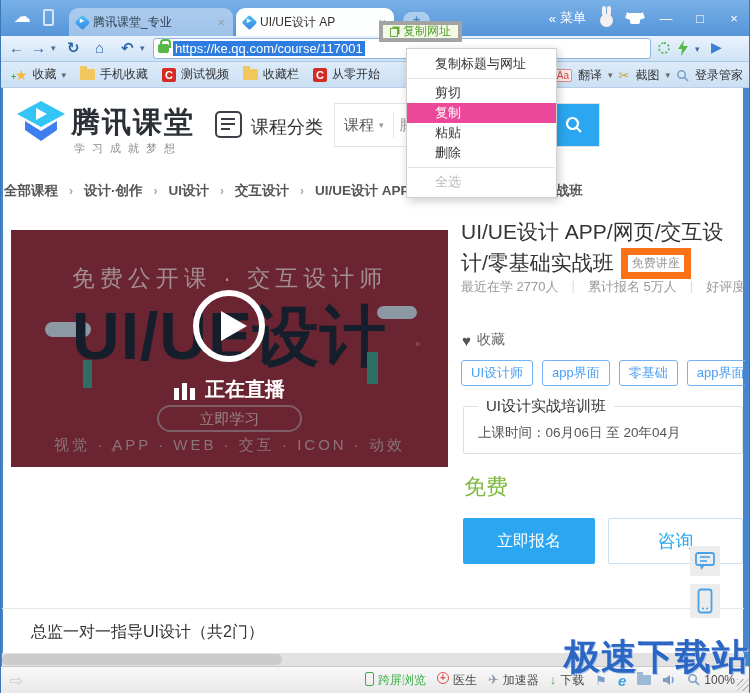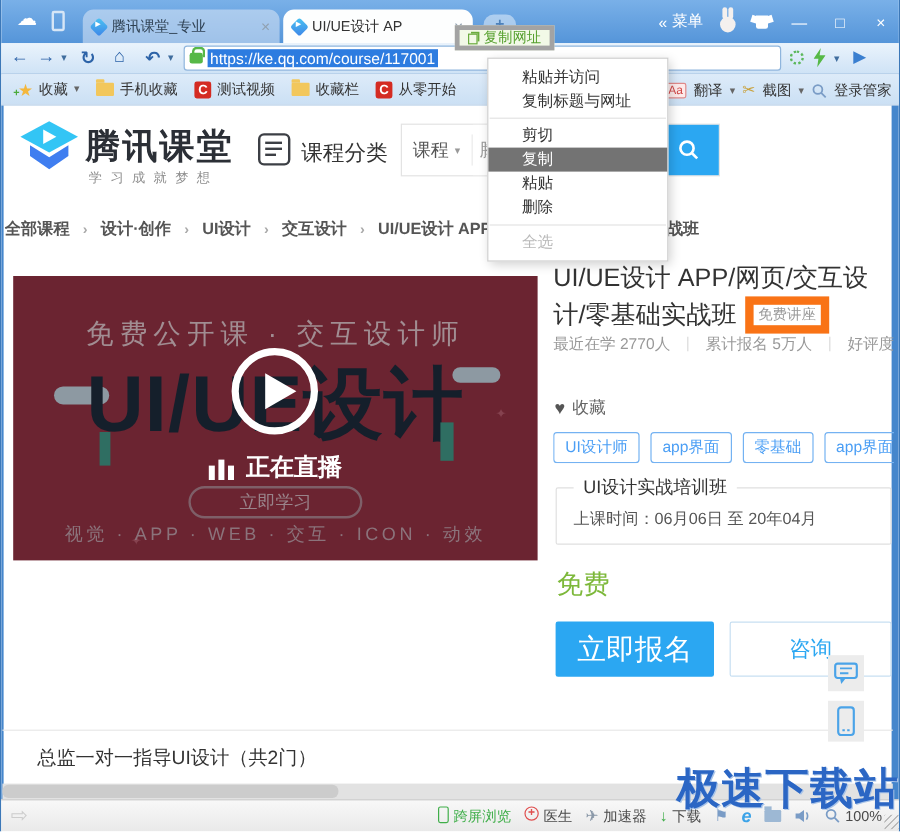--- a/index.html
+++ b/index.html
@@ -77,21 +77,21 @@
   .bm-tools { position:absolute; right:8px; top:0; height:26px; display:flex; align-items:center; gap:6px; }
   .aa-badge { border:1px solid #e08a8a; color:#d04848; background:#fdeaea; font-size:10px;
     padding:0 2px; border-radius:2px; }
   .scissors { color:#c9a23f; font-size:13px; }
   .mag-small { width:13px; height:13px; }
 
   
   .ctx-menu { position:absolute; left:405px; top:48px; width:151px; z-index:100;
     background:#fff; border:1px solid #cfcfcf; box-shadow:2px 3px 9px rgba(0,0,0,.2); padding:5px 0; }
   .cm-item { height:20px; line-height:20px; padding-left:28px; font-size:13px; color:#333; }
-  .cm-item.hl { background:#737373; color:#fff; }
+  .cm-item.hl { background:#ec4899; color:#fff; }
   .cm-item.disabled { color:#b9b9b9; }
   .cm-sep { height:1px; background:#e3e3e3; margin:4px 1px; }
 
   
   .logo-svg { position:absolute; left:14px; top:99px; }
   .logo-title { position:absolute; left:70px; top:103px; font-size:29px; font-weight:bold;
     color:#2b2f36; letter-spacing:2px; }
   .logo-tagline { position:absolute; left:73px; top:141px; font-size:11px; color:#8e8e8e; letter-spacing:7px; }
   .cat-icon { position:absolute; left:214px; top:111px; width:27px; height:27px;
     border:2px solid #3c3f45; border-radius:5px; }
@@ -153,21 +153,21 @@
     display:flex; gap:9px; white-space:nowrap; }
   .chip { flex:none; border:1px solid #74b2f2; color:#4a9ef5; font-size:13px;
     padding:3px 9px; border-radius:3px; }
   .class-box { position:absolute; left:462px; top:406px; width:280px; height:48px;
     border:1px solid #e0e0e0; border-radius:2px; }
   .class-legend { position:absolute; top:-10px; left:14px; background:#fff; padding:0 8px;
     font-size:15px; color:#333; }
   .class-schedule { margin:17px 0 0 14px; font-size:13.5px; color:#555; }
   .price { position:absolute; left:463px; top:472px; font-size:22px; color:#7db83a; }
   .enroll-btn { position:absolute; left:462px; top:518px; width:132px; height:46px;
-    background:#2ba7f2; color:#fff; font-size:24px; border:none; border-radius:2px; }
+    background:#2ba7f2; color:#fff; font-size:16px; border:none; border-radius:2px; }
   .consult-btn { position:absolute; left:607px; top:518px; width:135px; height:46px;
     background:#fff; color:#2ba7f2; font-size:18px; border:1px solid #c7dff2; border-radius:2px; }
   .widget { position:absolute; width:30px; background:#ececec; display:flex;
     align-items:center; justify-content:center; z-index:5; }
   .widget-chat { left:689px; top:546px; height:30px; }
   .widget-phone { left:689px; top:584px; height:34px; }
 
   .divider-line { position:absolute; left:1px; top:608px; width:742px; height:1px; background:#e8e8e8; }
   .section-title { position:absolute; left:30px; top:622px; font-size:16px; color:#333; }
   .hscroll { position:absolute; left:1px; top:653px; width:742px; height:13px; background:#e2e2e2; }
@@ -352,21 +352,20 @@
     <span>设计·创作</span>
     <span class="bc-sep">›</span>
     <span>UI设计</span>
     <span class="bc-sep">›</span>
     <span>交互设计</span>
     <span class="bc-sep">›</span>
     <span>UI/UE设计 APP/网页/交互设计/零基础实战班</span>
   </div>
 
   <div class="ctx-menu">
-    <div class="cm-item">粘贴并访问</div>
     <div class="cm-item">复制标题与网址</div>
     <div class="cm-sep"></div>
     <div class="cm-item">剪切</div>
     <div class="cm-item hl">复制</div>
     <div class="cm-item">粘贴</div>
     <div class="cm-item">删除</div>
     <div class="cm-sep"></div>
     <div class="cm-item disabled">全选</div>
   </div>
 

